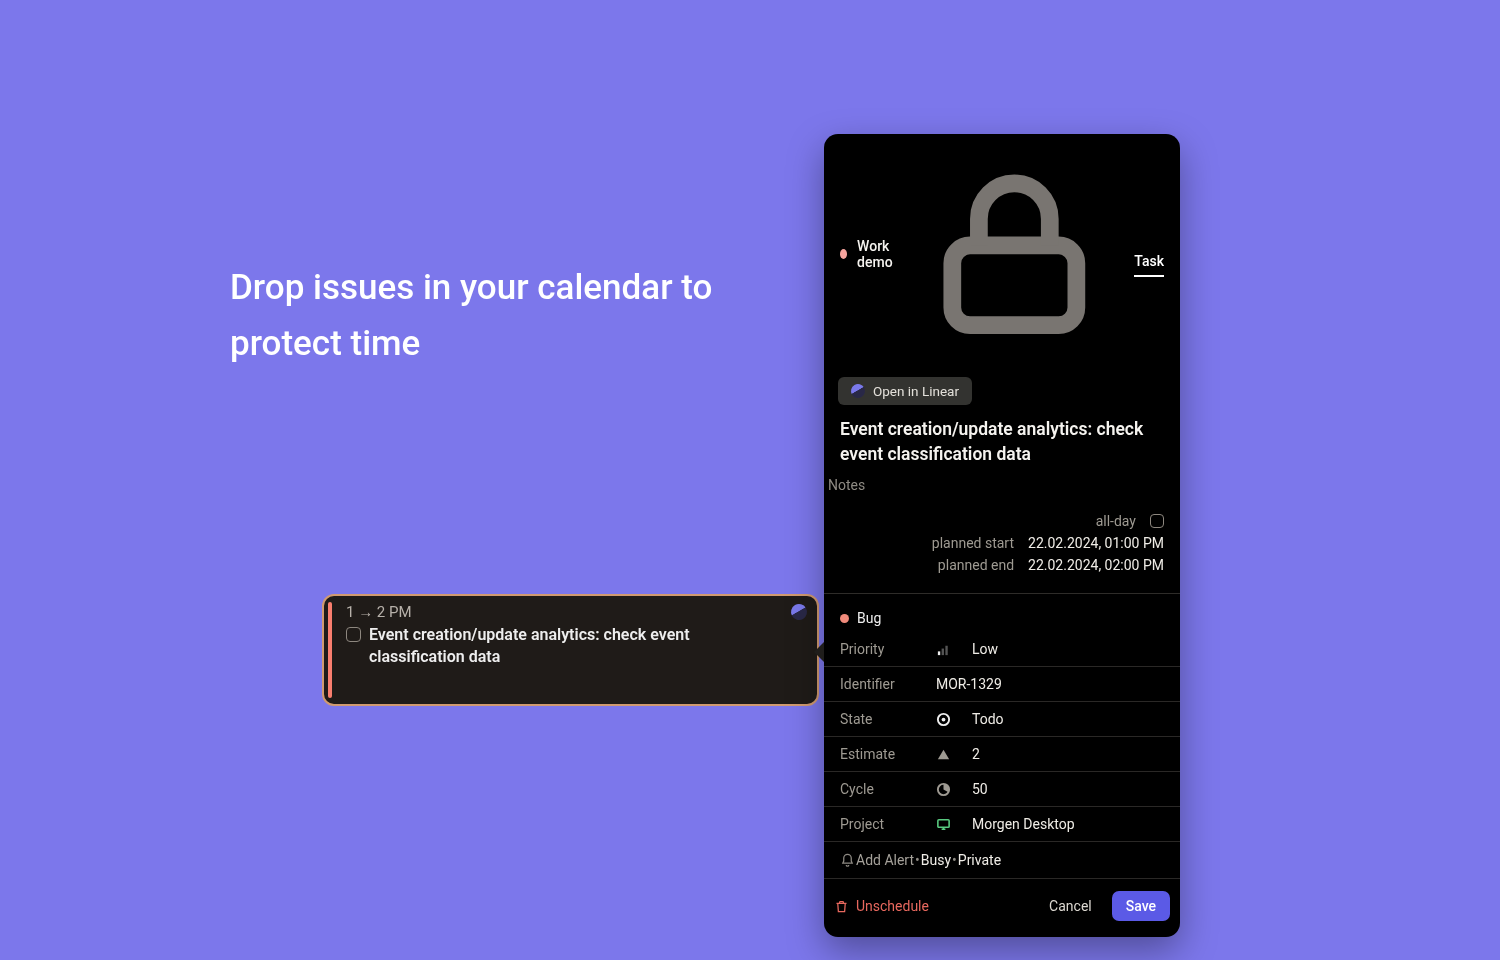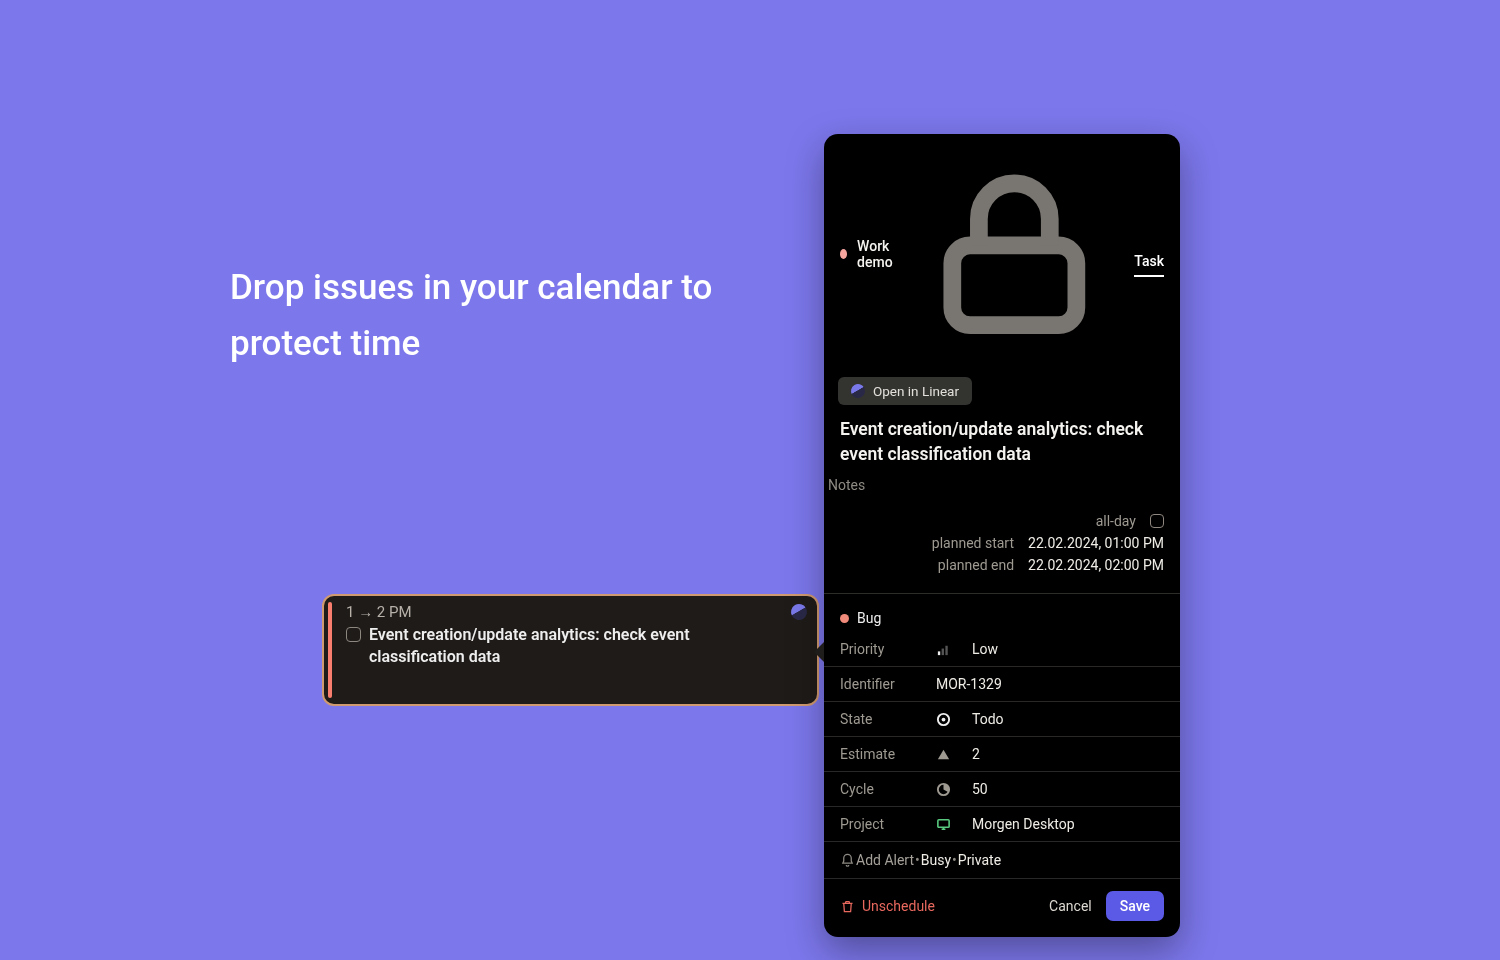--- a/index.html
+++ b/index.html
@@ -56,21 +56,21 @@
     .tag { display:flex; align-items:center; gap:8px; padding: 12px 16px 6px; }
     .tag .tdot { width:9px; height:9px; border-radius:50%; background:#f08a7b; }
     .plist .prow { display:flex; align-items:center; padding: 9px 16px; font-size:14px; }
     .plist .prow + .prow { border-top:1px solid #2a2826; }
     .plist .plab { width:96px; color:#9e9a92; }
     .plist .pval { color:#efece6; display:flex; align-items:flex-end; gap:21px; }
     .alertline { display:flex; align-items:center; gap:1px; padding: 10px 16px; border-top:1px solid #2a2826; border-bottom:1px solid #2a2826; color:#a5a19a; font-size:14px; }
     .alertline .bell { color:#8e8a83; display:flex; }
     .alertline .sep-dot { color:#8e8a83; }
     .alertline .strong { color:#efece6; }
-    .foot { display:flex; align-items:center; padding: 12px 16px 16px; gap:4px; }
+    .foot { display:flex; align-items:center; padding: 12px 10px 16px; gap:10px; }
     .foot .unsched { color:#e8685e; display:flex; align-items:center; gap:7px; font-size:14px; }
     .foot .spacer { flex:1; }
     .foot .cancel { color:#dcd8d1; padding: 6px 10px; background:transparent; border:none; font-size:14px; }
     .foot .save { color:#fff; background:#5b5ae6; padding:7px 14px; border:none; border-radius:7px; font-size:14px; font-weight:500; }
     .ic { width:15px; height:15px; display:inline-flex; align-items:center; justify-content:center; }
     svg { width:100%; height:100%; }
   </style>
 </head>
 <body>
 

